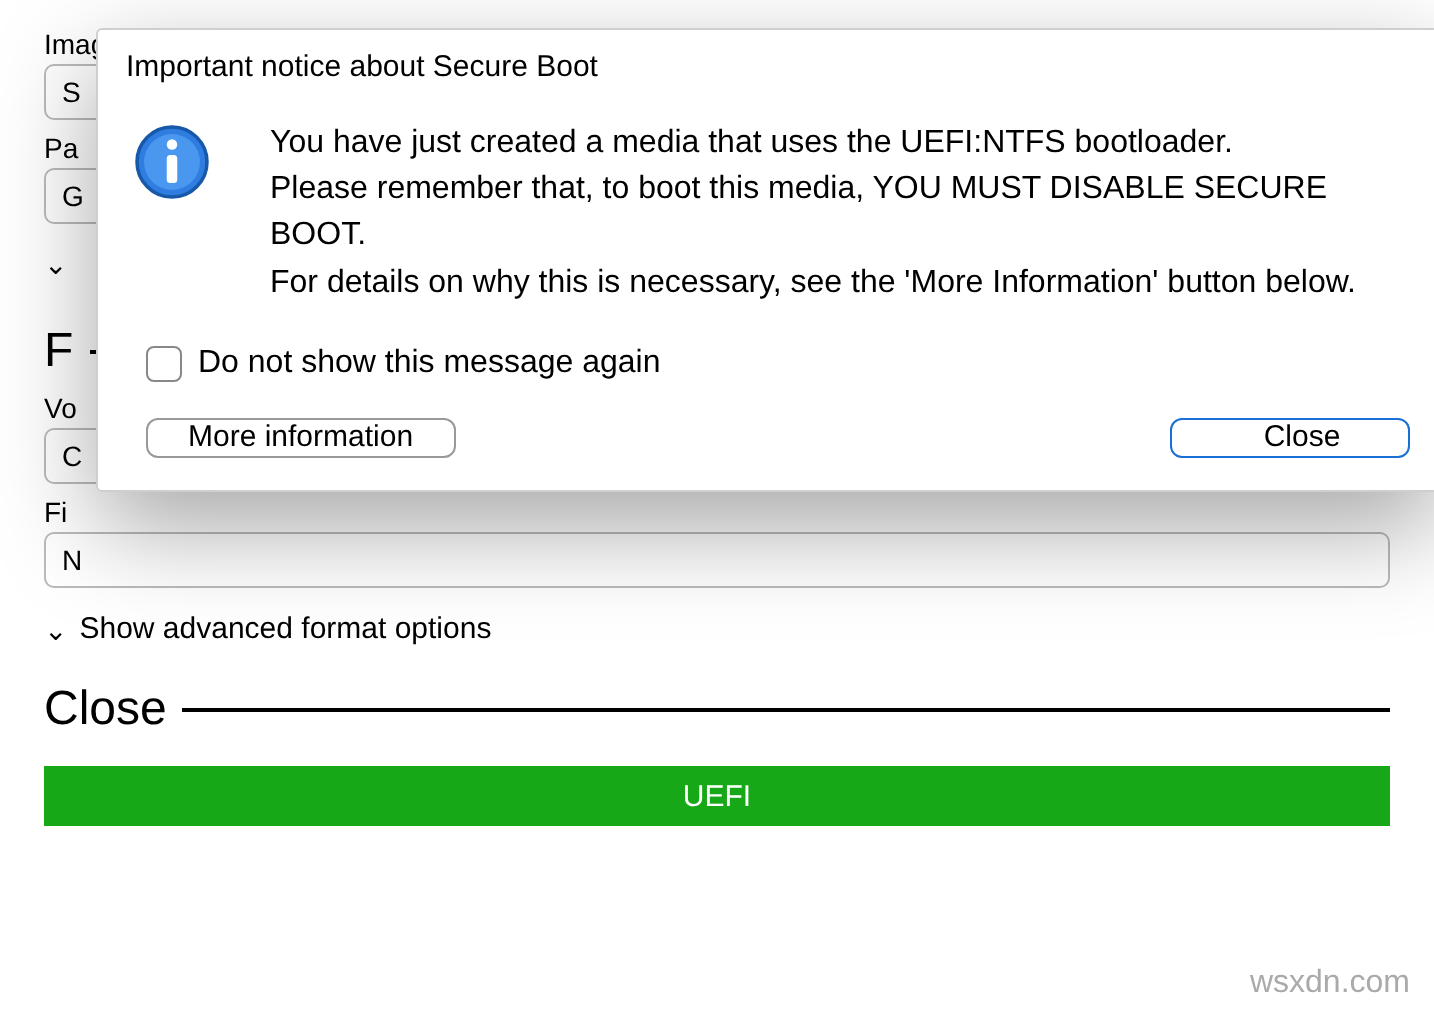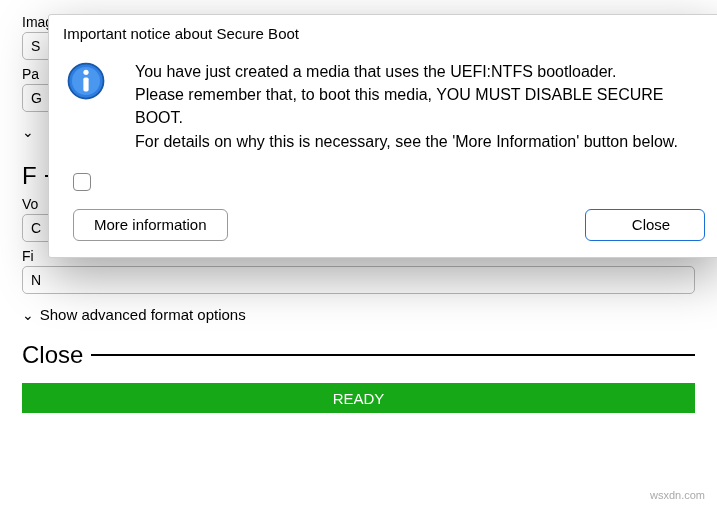--- a/index.html
+++ b/index.html
@@ -73,21 +73,21 @@
       font-size: 15px;
       display: flex;
       align-items: center;
       justify-content: center;
     }
     .watermark {
       position: absolute;
       bottom: 16px;
       right: 12px;
       color: #aaa;
-      font-size: 11px;
+      font-size: 16px;
     }
 
     
     .modal {
       position: absolute;
       left: 48px;
       top: 14px;
       width: 672px;
       background: #fff;
       border: 1px solid #cfcfcf;
@@ -128,21 +128,21 @@
       border-radius: 4px;
       background: #fff;
     }
     .modal-buttons {
       display: flex;
       justify-content: space-between;
       padding: 10px 14px 16px 24px;
     }
     .btn {
       min-width: 120px;
-      height: 32px;
+      height: 20px;
       border: 1px solid #999;
       border-radius: 6px;
       background: #fff;
       font-size: 15px;
       display: flex;
       align-items: center;
       justify-content: center;
       padding: 0 20px;
     }
     .btn.primary {
@@ -194,21 +194,21 @@
     <span class="chev">⌄</span>
     <span>Show advanced format options</span>
   </div>
 
   <div class="section-heading-row" style="margin-top:18px;">
     <div class="section-heading">Close</div>
     <div class="section-rule"></div>
   </div>
 
   <div class="status-bar">
-    <span>READY</span>
+    <span>UEFI</span>
   </div>
 
 </div>
 
 <div class="modal">
   <div class="modal-title">Important notice about Secure Boot</div>
   <div class="modal-body">
     <svg class="info-icon" viewBox="0 0 48 48">
       <circle cx="24" cy="24" r="20" fill="#2f7de1" stroke="#1758a8" stroke-width="2"></circle>
       <circle cx="24" cy="24" r="16" fill="#4a97f0"></circle>
@@ -216,20 +216,21 @@
       <rect x="21" y="20" width="6" height="16" rx="2" fill="#fff"></rect>
     </svg>
     <div class="modal-text">
       <span>You have just created a media that uses the UEFI:NTFS bootloader.</span><br>
       <span>Please remember that, to boot this media, YOU MUST DISABLE SECURE BOOT.</span><br>
       <span>For details on why this is necessary, see the 'More Information' button below.</span>
     </div>
   </div>
   <div class="modal-checkrow">
     <div class="chk"></div>
+    <span>Do not show this message again</span>
   </div>
   <div class="modal-buttons">
     <div class="btn">
       <span>More information</span>
     </div>
     <div class="btn primary">
       <span>Close</span>
     </div>
   </div>
 </div>

